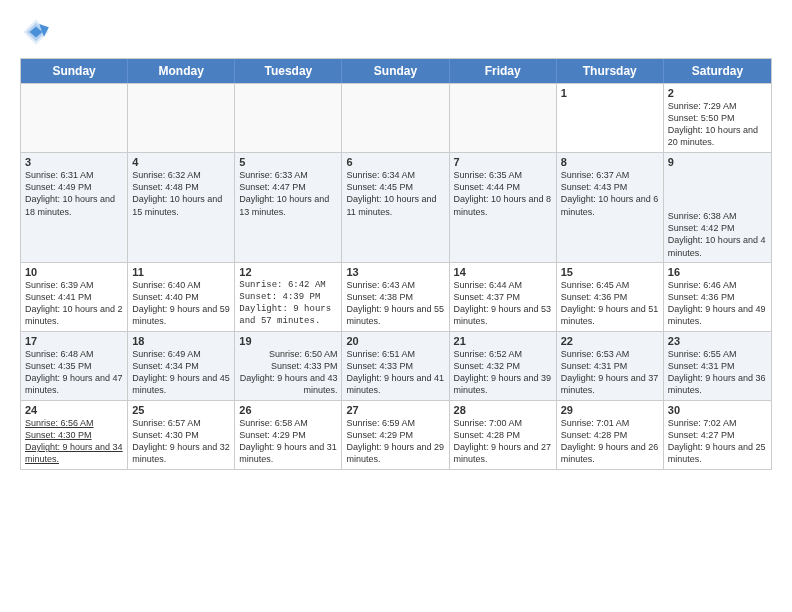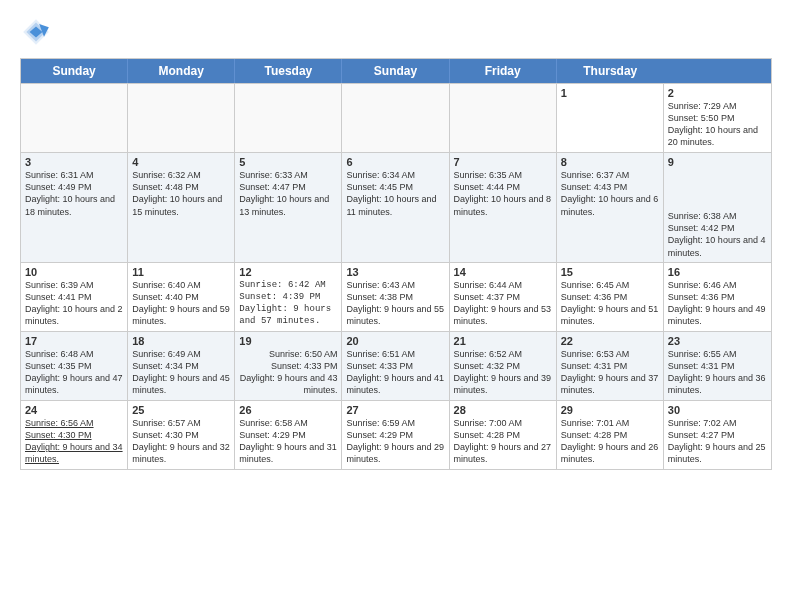--- a/index.html
+++ b/index.html
@@ -140,20 +140,21 @@
   </div>
 
   <div class="calendar">
     <div class="cal-header">
     <div class="cal-header-cell">Sunday</div>
         <div class="cal-header-cell">Monday</div>
         <div class="cal-header-cell">Tuesday</div>
         <div class="cal-header-cell">Sunday</div>
         <div class="cal-header-cell">Friday</div>
         <div class="cal-header-cell">Thursday</div>
+        <div class="cal-header-cell">Saturday</div>
       </div>
     <div class="cal-body">
     <div class="cal-row">
           <div class="cal-cell empty"></div>
           <div class="cal-cell empty"></div>
           <div class="cal-cell empty"></div>
           <div class="cal-cell empty"></div>
           <div class="cal-cell empty"></div>
           <div class="cal-cell">
             <span class="day-num">1</span>

